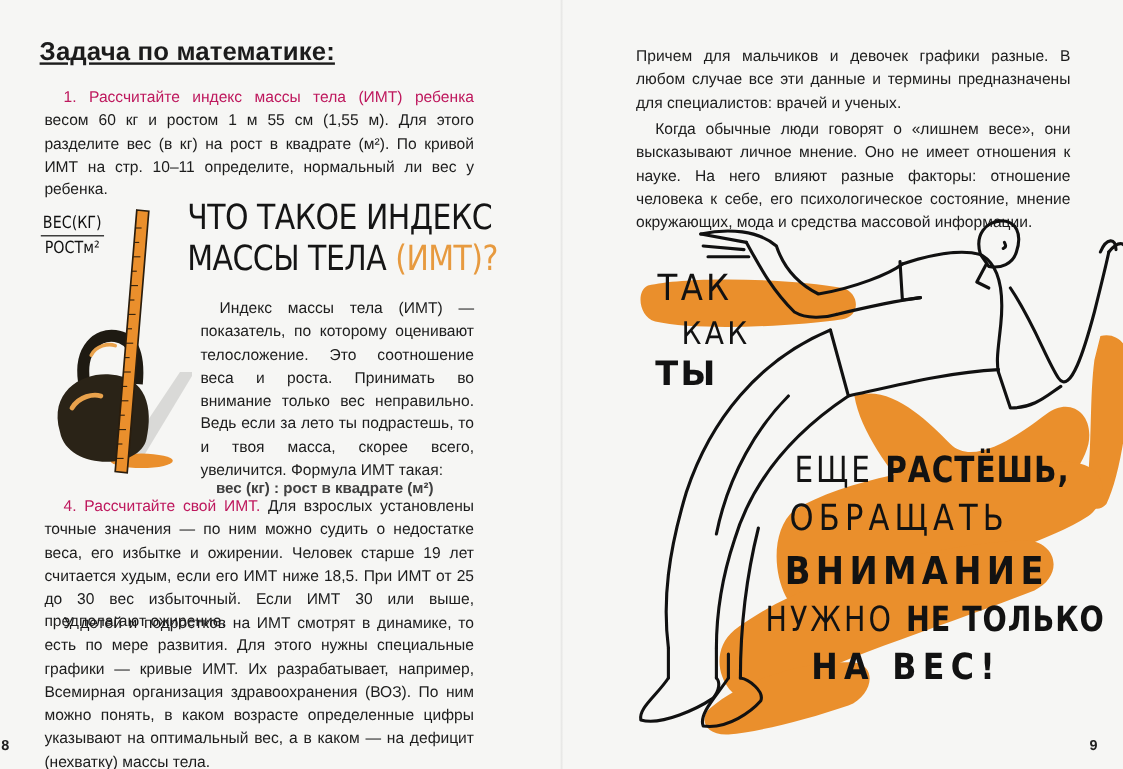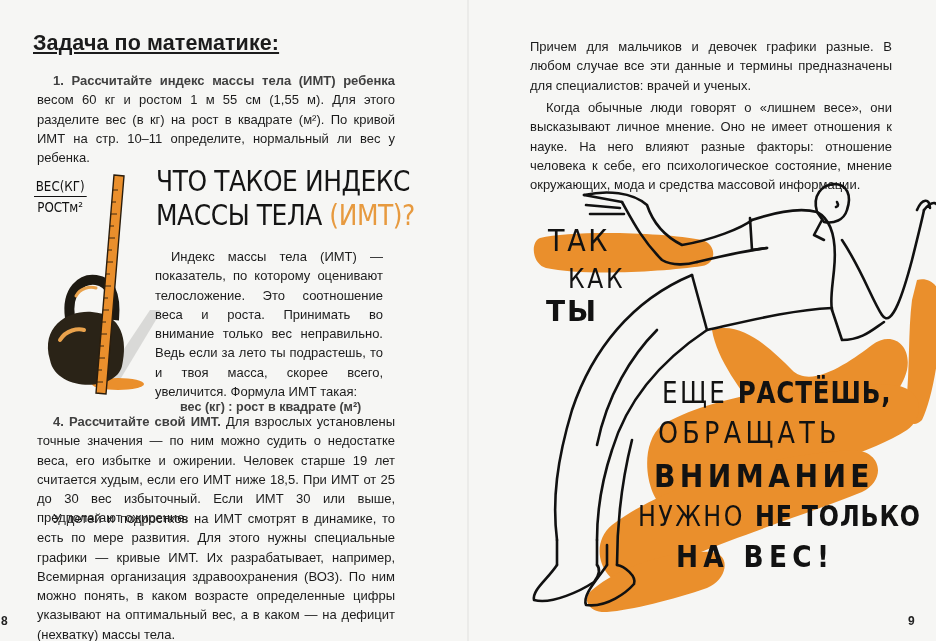--- a/index.html
+++ b/index.html
@@ -4,27 +4,27 @@
 <style>
   html, body { margin:0; padding:0; }
   body { width:936px; height:641px; background:#f6f6f4; position:relative; overflow:hidden;
          font-family:"Liberation Sans", sans-serif; color:#1c1c1c; }
   .page { position:absolute; top:0; height:641px; }
   .page-left { left:0; width:468px; }
   .gutter { position:absolute; left:467px; top:0; width:2px; height:641px;
             background:linear-gradient(90deg, rgba(0,0,0,0.03), rgba(0,0,0,0.06), rgba(0,0,0,0.03)); }
   .heading { position:absolute; left:33px; top:31px; font-size:21.5px; font-weight:bold; letter-spacing:0.1px; margin:0;text-decoration:underline; }
   .para { position:absolute; font-size:13px; line-height:19.3px; margin:4px; text-align:justify; }
-  .para .lead { color:#404040; font-weight:bold; }
+  .para .lead { color:#be185d; font-weight:normal; }
   .p1 { left:33px; top:67px; width:358px; text-indent:16px; }
   .hand-title { position:absolute; left:156px; top:164px; font-family:"DejaVu Sans", sans-serif; font-size:29px;
                 line-height:34px; font-weight:normal; letter-spacing:-0.5px; transform:scaleX(0.86); transform-origin:left top;
                 color:#151515; margin:0; }
   .hand-title .accent { color:#e79a3f; }
-  .p2 { left:151px; top:243px; width:228px; text-indent:16px; }
+  .p2 { left:163px; top:243px; width:228px; text-indent:16px; }
   .formula { position:absolute; left:180px; top:400px; font-size:12.6px; font-weight:bold; color:#404040; margin:0; }
   .p3 { left:33px; top:408px; width:358px; text-indent:16px; }
   .p4 { left:33px; top:505px; width:358px; text-indent:16px; }
   .page-num { position:absolute; top:614px; font-size:12px; font-weight:bold; color:#222; }
   .pn-left { left:1px; }
   .pn-right { left:908px; }
   .r1 { left:526px; top:33px; width:362px; }
   .r2 { left:526px; top:94px; width:362px; text-indent:16px; }
   .illus-left { position:absolute; left:30px; top:170px; width:130px; height:230px; }
   .frac { position:absolute; left:34px; top:177px; font-family:"DejaVu Sans", sans-serif; font-size:14px; color:#111;

